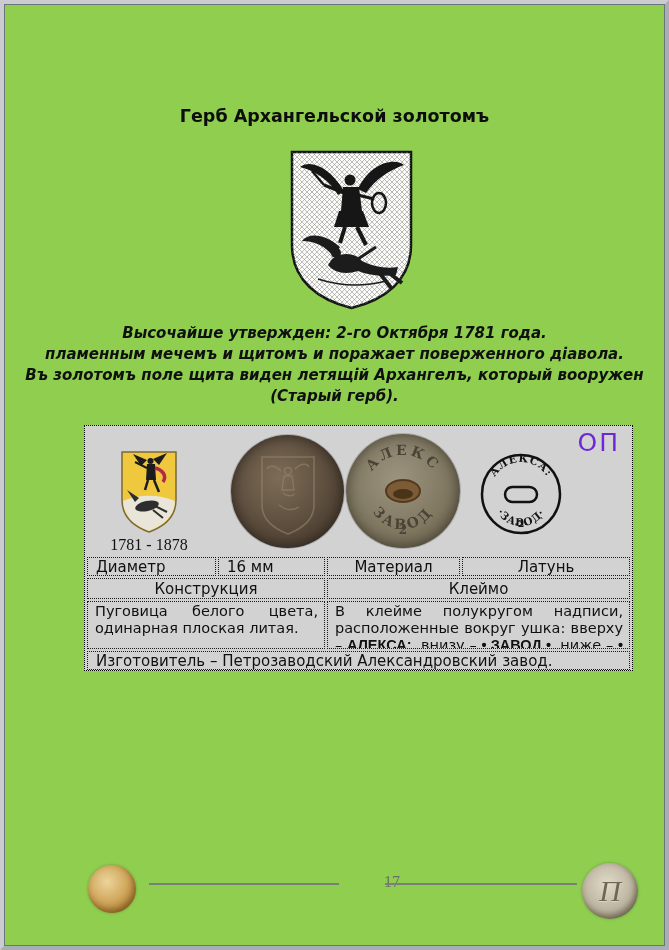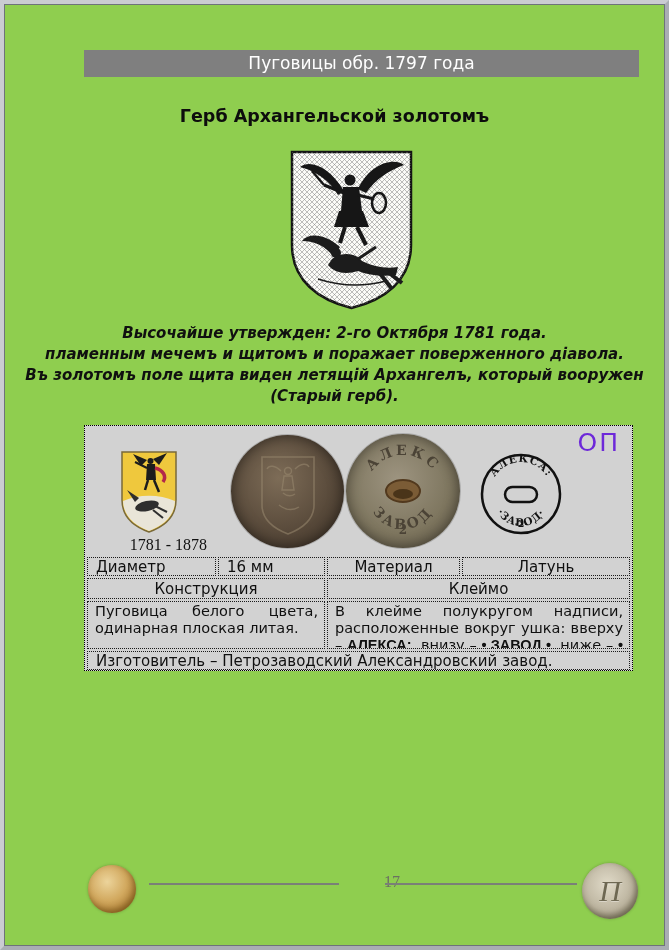--- a/index.html
+++ b/index.html
@@ -12,21 +12,21 @@
     color:#ffffff;font-size:17px;line-height:27px;text-align:center;}
   .section-title{left:0;top:101px;width:100%;text-align:center;
     font-size:17.5px;font-weight:bold;color:#0d0d0d;}
   .emblem{left:277px;top:142px;width:139px;height:166px;}
   .decree{left:0;top:318px;width:100%;text-align:center;font-style:italic;
     font-weight:600;font-size:15px;line-height:21px;color:#101010;}
   .card{left:79px;top:420px;width:549px;height:246px;background:#d2d2d2;
     border:1px dotted #000;box-sizing:border-box;}
   .code{position:absolute;right:12px;top:2px;font-size:25px;letter-spacing:2px;color:#6d28d9;}
   .arms-svg{position:absolute;left:34px;top:24px;width:60px;height:84px;}
-  .years{position:absolute;left:6px;top:110px;width:116px;text-align:right;
+  .years{position:absolute;left:6px;top:110px;width:116px;text-align:center;
     font-family:"Liberation Serif",serif;font-size:16px;color:#111;}
   .btn-front{position:absolute;left:146px;top:9px;width:113px;height:113px;border-radius:50%;
     background:radial-gradient(circle at 42% 38%,#7d6c57,#5d4e3e 50%,#4a3d30 78%,#3e332a);
     box-shadow:inset 0 0 14px rgba(0,0,0,.5), 0 0 0 1px rgba(0,0,0,.18);}
   .btn-back{position:absolute;left:261px;top:8px;width:114px;height:114px;border-radius:50%;
     background:radial-gradient(circle at 45% 40%,#9d9480,#7e765f 58%,#665e4b 85%,#5a5343);
     box-shadow:inset 0 0 14px rgba(0,0,0,.45), 0 0 0 1px rgba(0,0,0,.18);}
   .btn-front svg,.btn-back svg{position:absolute;inset:0;width:100%;height:100%;}
   .stamp-svg{position:absolute;left:394px;top:26px;width:84px;height:84px;}
   .spec-grid{position:absolute;left:0;top:131px;width:100%;box-sizing:border-box;
@@ -51,23 +51,20 @@
     display:flex;align-items:center;justify-content:center;}
   .silver-btn span{font-family:"Liberation Serif",serif;font-style:italic;font-size:30px;
     color:#6e6852;text-shadow:0 1px 0 rgba(255,255,255,.35);}
 </style>
 </head>
 <body>
 
 <div class="frame">
 <div class="page">
 
-  <div class="abs header-bar">
-    <span>Пуговицы обр. 1797 года</span>
-  </div>
 
   <div class="abs section-title">Герб Архангельской золотомъ</div>
 
   <svg class="abs emblem" viewBox="0 0 139 166" xmlns="http://www.w3.org/2000/svg">
     <defs>
       <clipPath id="shieldClip">
         <path d="M10 5 H129 V98 C129 134 102 153 69.5 161 C37 153 10 134 10 98 Z"></path>
       </clipPath>
     </defs>
     <path d="M10 5 H129 V98 C129 134 102 153 69.5 161 C37 153 10 134 10 98 Z" fill="#fbfbf7" stroke="#141414" stroke-width="2.5"></path>

